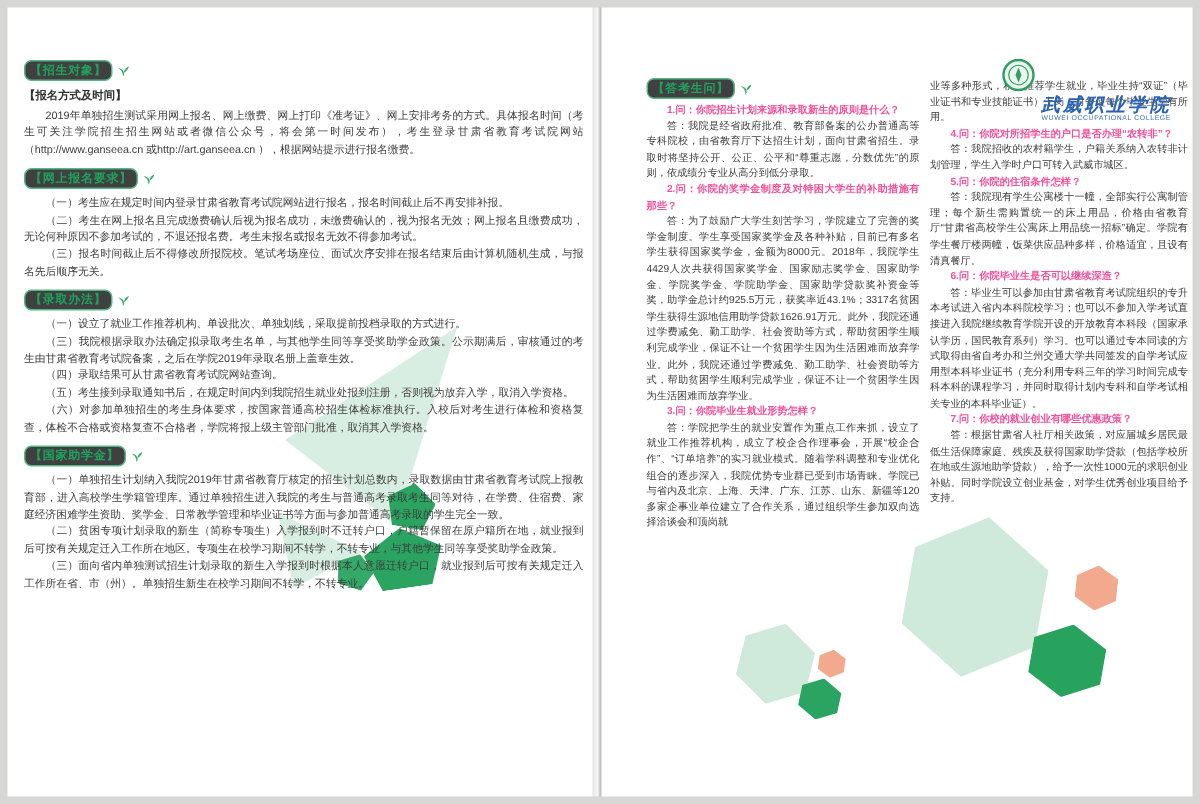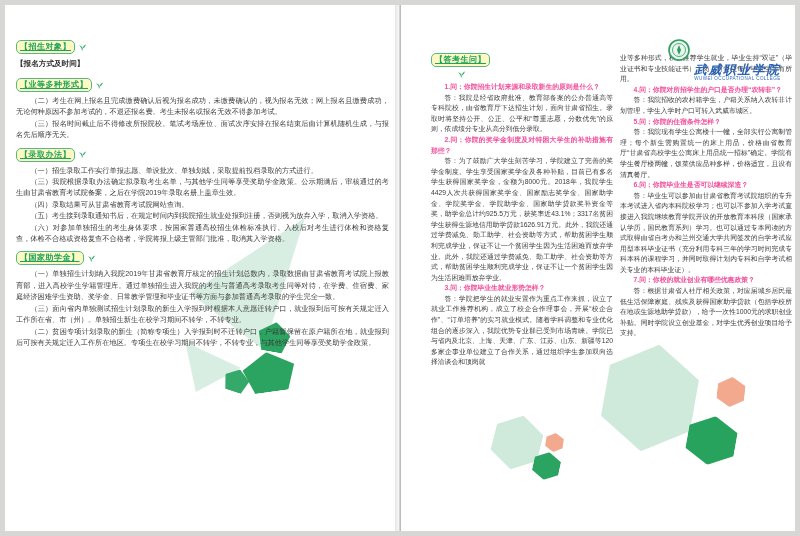--- a/index.html
+++ b/index.html
@@ -7,21 +7,21 @@
           font-family:"Liberation Sans",sans-serif;}
   .page{position:absolute;top:5px;height:526px;background:#ffffff;}
   #page-left{left:5px;width:394px;}
   #page-right{left:401px;width:394px;}
   #seam{position:absolute;top:5px;left:395px;width:10px;height:526px;
         background:linear-gradient(to right,rgba(0,0,0,0.10),rgba(0,0,0,0.02) 45%,rgba(0,0,0,0.12) 55%,rgba(0,0,0,0.0));}
   
   .flow{position:relative;z-index:2;}
   .sec-head{display:inline-flex;align-items:center;gap:3px;margin:7px 0 3px 0;}
   .sec-box{border:1px solid #55b783;color:#1ea25d;border-radius:5px;padding:0 3px;
-           font-weight:bold;font-size:8px;line-height:12px;letter-spacing:0.5px;background:#fef9c3;text-decoration:underline;}
+           font-weight:bold;font-size:8px;line-height:12px;letter-spacing:0.5px;background:#404040;}
   .leaf-ic{width:8px;height:9px;display:inline-block;}
   .plain-title{font-weight:bold;color:#303030;font-size:7.6px;line-height:12px;margin:1px 0;font-family:Liberation Serif, serif;}
   p.body{margin:0;font-size:7.2px;line-height:11.4px;color:#3c3c3c;text-indent:2em;
          text-align:justify;}
   #page-right p.body{font-size:6.8px;line-height:10.6px;}
   p.qq{color:#f1509b;font-weight:bold;}
   p.noind{text-indent:0;}
   
   #logo{position:absolute;top:13px;right:14px;display:flex;align-items:center;gap:4px;z-index:3;}
   #logo .cn{font-family:"DejaVu Serif","Liberation Serif",serif;font-weight:bold;font-style:italic;
@@ -49,54 +49,56 @@
 
     <div class="flow" style="padding:28px 10px 0 11px;">
       <div class="sec-head">
         <span class="sec-box">【招生对象】</span>
         <svg class="leaf-ic" viewBox="0 0 10 11">
             <path d="M5 10 C5 6 3 4 1 3 C4 3 6 5 6 8 Z" fill="#3aae6e"></path>
             <path d="M5.6 7 C6 4 8 2 10 1.6 C9 4.6 7.6 6 5.8 6.8 Z" fill="#3aae6e"></path>
           </svg>
       </div>
       <div class="plain-title">【报名方式及时间】</div>
+      <p class="body">2019年单独招生测试采用网上报名、网上缴费、网上打印《准考证》、网上安排考务的方式。具体报名时间（考生可关注学院招生招生网站或者微信公众号，将会第一时间发布），考生登录甘肃省教育考试院网站（http://www.ganseea.cn 或http://art.ganseea.cn ），根据网站提示进行报名缴费。</p>
 
       <div class="sec-head">
-        <span class="sec-box">【业等多种形式】</span>
+        <span class="sec-box">【网上报名要求】</span>
         <svg class="leaf-ic" viewBox="0 0 10 11">
             <path d="M5 10 C5 6 3 4 1 3 C4 3 6 5 6 8 Z" fill="#3aae6e"></path>
             <path d="M5.6 7 C6 4 8 2 10 1.6 C9 4.6 7.6 6 5.8 6.8 Z" fill="#3aae6e"></path>
           </svg>
       </div>
+      <p class="body">（一）考生应在规定时间内登录甘肃省教育考试院网站进行报名，报名时间截止后不再安排补报。</p>
       <p class="body">（二）考生在网上报名且完成缴费确认后视为报名成功，未缴费确认的，视为报名无效；网上报名且缴费成功，无论何种原因不参加考试的，不退还报名费。考生未报名或报名无效不得参加考试。</p>
       <p class="body">（三）报名时间截止后不得修改所报院校。笔试考场座位、面试次序安排在报名结束后由计算机随机生成，与报名先后顺序无关。</p>
 
       <div class="sec-head">
         <span class="sec-box">【录取办法】</span>
         <svg class="leaf-ic" viewBox="0 0 10 11">
             <path d="M5 10 C5 6 3 4 1 3 C4 3 6 5 6 8 Z" fill="#3aae6e"></path>
             <path d="M5.6 7 C6 4 8 2 10 1.6 C9 4.6 7.6 6 5.8 6.8 Z" fill="#3aae6e"></path>
           </svg>
       </div>
-      <p class="body">（一）招生录取工作实行单报志愿、单设批次、单独划线，采取提前投档录取的方式进行。</p>
+      <p class="body">（一）设立了就业工作推荐机构、单设批次、单独划线，采取提前投档录取的方式进行。</p>
       <p class="body">（三）我院根据录取办法确定拟录取考生名单，与其他学生同等享受奖助学金政策。公示期满后，审核通过的考生由甘肃省教育考试院备案，之后在学院2019年录取名册上盖章生效。</p>
       <p class="body">（四）录取结果可从甘肃省教育考试院网站查询。</p>
       <p class="body">（五）考生接到录取通知书后，在规定时间内到我院招生就业处报到注册，否则视为放弃入学，取消入学资格。</p>
       <p class="body">（六）对参加单独招生的考生身体要求，按国家普通高校招生体检标准执行。入校后对考生进行体检和资格复查，体检不合格或资格复查不合格者，学院将报上级主管部门批准，取消其入学资格。</p>
 
       <div class="sec-head">
         <span class="sec-box">【国家助学金】</span>
         <svg class="leaf-ic" viewBox="0 0 10 11">
             <path d="M5 10 C5 6 3 4 1 3 C4 3 6 5 6 8 Z" fill="#3aae6e"></path>
             <path d="M5.6 7 C6 4 8 2 10 1.6 C9 4.6 7.6 6 5.8 6.8 Z" fill="#3aae6e"></path>
           </svg>
       </div>
       <p class="body">（一）单独招生计划纳入我院2019年甘肃省教育厅核定的招生计划总数内，录取数据由甘肃省教育考试院上报教育部，进入高校学生学籍管理库。通过单独招生进入我院的考生与普通高考录取考生同等对待，在学费、住宿费、家庭经济困难学生资助、奖学金、日常教学管理和毕业证书等方面与参加普通高考录取的学生完全一致。</p>
+      <p class="body">（二）贫困专项计划录取的新生（简称专项生）入学报到时不迁转户口，户籍暂保留在原户籍所在地，就业报到后可按有关规定迁入工作所在地区。专项生在校学习期间不转学，不转专业，与其他学生同等享受奖助学金政策。</p>
       <p class="body">（三）面向省内单独测试招生计划录取的新生入学报到时根据本人意愿迁转户口，就业报到后可按有关规定迁入工作所在省、市（州）。单独招生新生在校学习期间不转学，不转专业。</p>
-      <p class="body">（二）贫困专项计划录取的新生（简称专项生）入学报到时不迁转户口，户籍暂保留在原户籍所在地，就业报到后可按有关规定迁入工作所在地区。专项生在校学习期间不转学，不转专业，与其他学生同等享受奖助学金政策。</p>
     </div>
   </div>
 
   <div id="seam"></div>
 
   <div class="page" id="page-right">
 
     <div class="deco hex" style="left:90px;top:410px;width:52px;height:55px;background:#cfe9da;transform:rotate(14deg);"></div>
     <div class="deco hex" style="left:144px;top:428px;width:19px;height:19px;background:#f3a98d;transform:rotate(8deg);"></div>
     <div class="deco hex" style="left:131px;top:447px;width:29px;height:28px;background:#2aa460;transform:rotate(12deg);"></div>
@@ -110,21 +112,21 @@
         <circle cx="11" cy="11" r="6.5" fill="none" stroke="#2f9e60" stroke-width="0.8"></circle>
         <path d="M11 6 L13 11 L11 16 L9 11 Z" fill="#2f9e60"></path>
       </svg>
       <div>
         <div class="cn">武威职业学院</div>
         <div class="en">WUWEI OCCUPATIONAL COLLEGE</div>
       </div>
     </div>
 
     <div class="flow" style="position:absolute;left:30px;top:43px;width:182px;">
-      <div class="sec-head" style="margin-top:0;flex-direction:column;">
+      <div class="sec-head" style="margin-top:0;">
         <span class="sec-box">【答考生问】</span>
         <svg class="leaf-ic" viewBox="0 0 10 11">
             <path d="M5 10 C5 6 3 4 1 3 C4 3 6 5 6 8 Z" fill="#3aae6e"></path>
             <path d="M5.6 7 C6 4 8 2 10 1.6 C9 4.6 7.6 6 5.8 6.8 Z" fill="#3aae6e"></path>
           </svg>
       </div>
       <p class="body qq">1.问：你院招生计划来源和录取新生的原则是什么？</p>
       <p class="body">答：我院是经省政府批准、教育部备案的公办普通高等专科院校，由省教育厅下达招生计划，面向甘肃省招生。录取时将坚持公开、公正、公平和“尊重志愿，分数优先”的原则，依成绩分专业从高分到低分录取。</p>
       <p class="body qq">2.问：你院的奖学金制度及对特困大学生的补助措施有那些？</p>
       <p class="body">答：为了鼓励广大学生刻苦学习，学院建立了完善的奖学金制度。学生享受国家奖学金及各种补贴，目前已有多名学生获得国家奖学金，金额为8000元。2018年，我院学生4429人次共获得国家奖学金、国家励志奖学金、国家助学金、学院奖学金、学院助学金、国家助学贷款奖补资金等奖，助学金总计约925.5万元，获奖率近43.1%；3317名贫困学生获得生源地信用助学贷款1626.91万元。此外，我院还通过学费减免、勤工助学、社会资助等方式，帮助贫困学生顺利完成学业，保证不让一个贫困学生因为生活困难而放弃学业。此外，我院还通过学费减免、勤工助学、社会资助等方式，帮助贫困学生顺利完成学业，保证不让一个贫困学生因为生活困难而放弃学业。</p>

